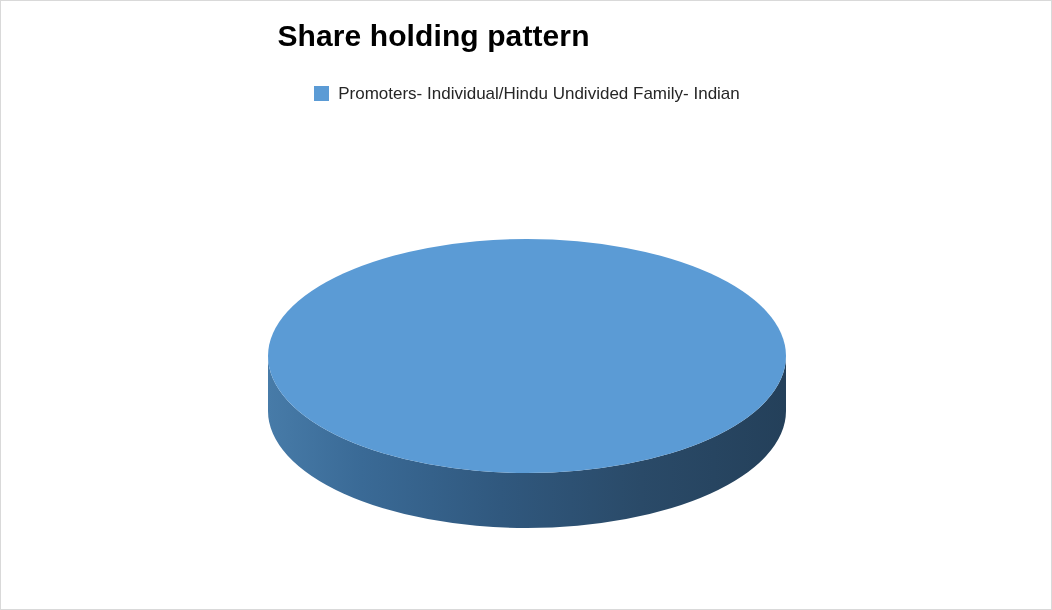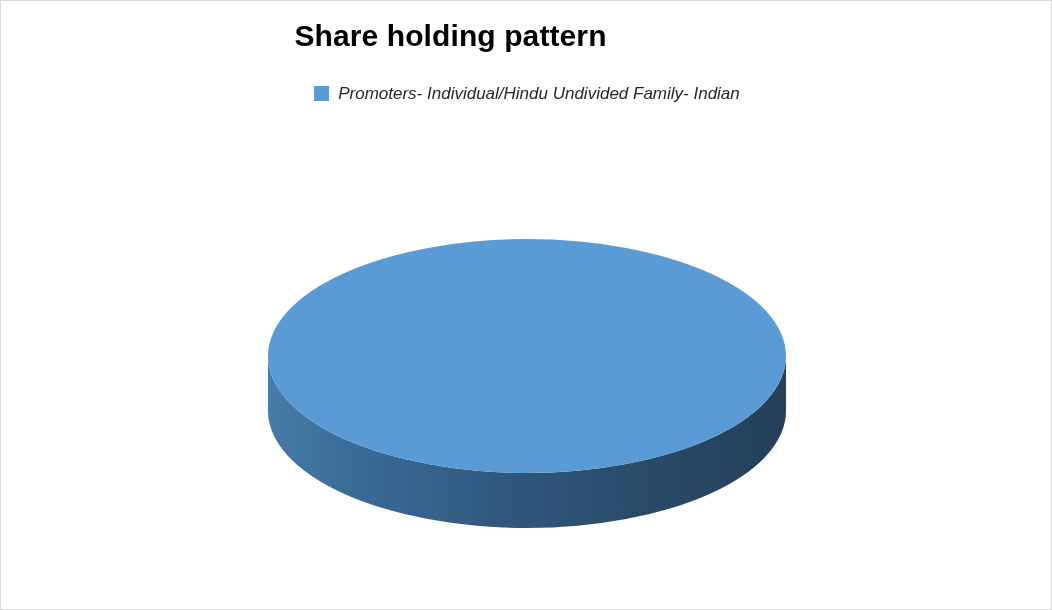--- a/index.html
+++ b/index.html
@@ -26,21 +26,20 @@
     left: 0;
     top: 17px;
     width: 865px;
     text-align: center;
     font-size: 30px;
     font-weight: bold;
     color: #000000;
     letter-spacing: 0.1px;
     line-height: 1.2;
     white-space: nowrap;
-    padding-left: 17px;
   }
   
   #chart-legend {
     position: absolute;
     left: 0;
     top: 84px;
     width: 1052px;
     display: flex;
     justify-content: center;
     align-items: center;
@@ -54,21 +53,20 @@
     width: 15px;
     height: 15px;
     flex: 0 0 auto;
     background: #5b9bd5;
   }
   .legend-label {
     font-size: 17px;
     color: #262626;
     white-space: nowrap;
     line-height: 1;
-    font-style: italic;
   }
   
   #plot-area {
     position: absolute;
     left: 0;
     top: 120px;
     width: 1052px;
     height: 470px;
   }
   #pie-3d {

